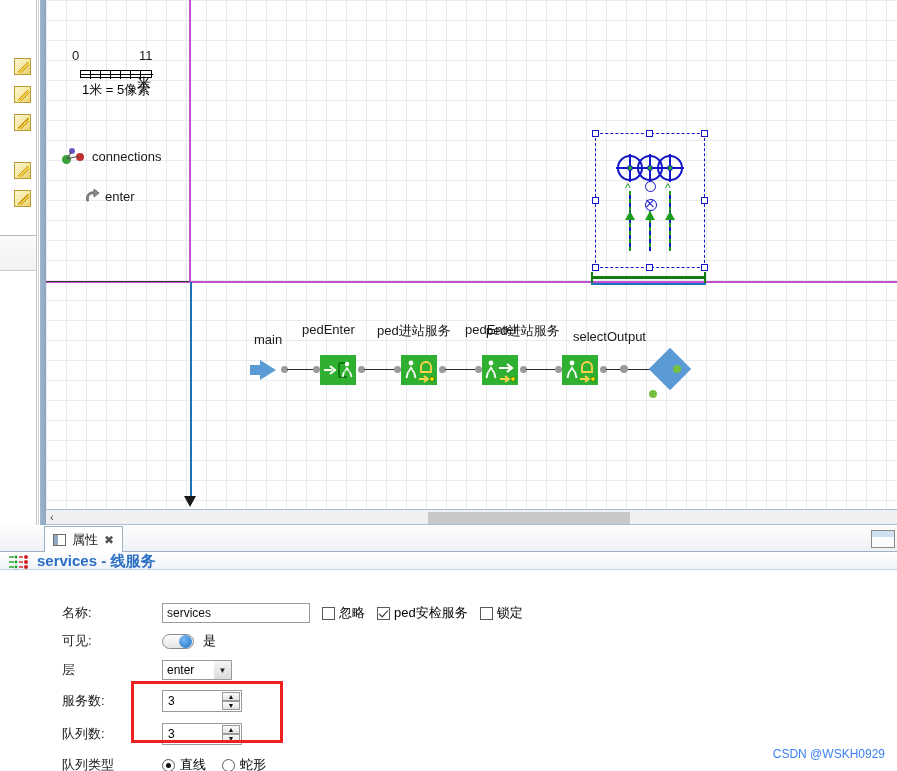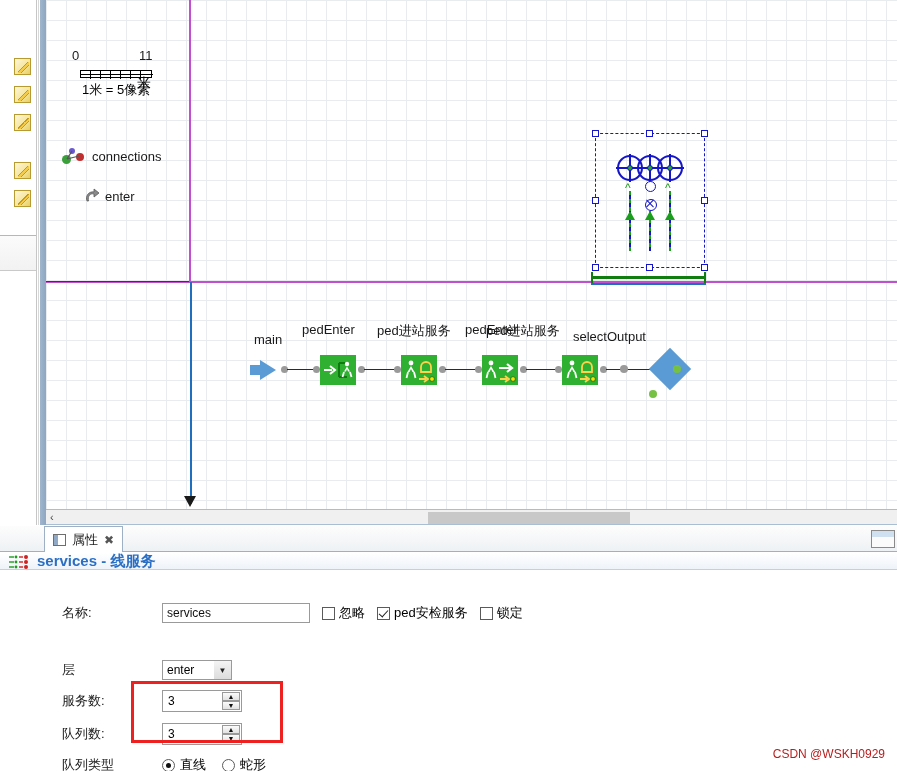--- a/index.html
+++ b/index.html
@@ -150,21 +150,21 @@
     display:flex;align-items:center;font-size:12px;padding-left:5px;position:relative;}
   .spin .btns{position:absolute;right:1px;top:1px;width:18px;height:18px;display:flex;flex-direction:column;}
   .spin .btns span{flex:1;border:1px solid #9a9a9a;background:linear-gradient(180deg,#fbfbfb,#e2e2e2);
     display:flex;align-items:center;justify-content:center;font-size:7px;color:#111;box-sizing:border-box;}
   .radio{display:flex;align-items:center;gap:5px;font-size:13px;}
   .rdot{width:13px;height:13px;border-radius:50%;border:1px solid #5a5a5a;background:#fff;
     box-sizing:border-box;position:relative;}
   .rdot.on:after{content:"";position:absolute;left:3px;top:3px;width:5px;height:5px;border-radius:50%;background:#111;}
   #red-box{position:absolute;left:131px;top:681px;width:152px;height:62px;
     border:3px solid #ef2020;box-sizing:border-box;pointer-events:none;z-index:6;}
-  #watermark{position:absolute;right:12px;bottom:10px;font-size:12px;color:#b91c1c;}
+  #watermark{position:absolute;right:12px;bottom:10px;font-size:12px;color:#3b82f6;}
 </style>
 </head>
 <body>
 
 <div id="left-gutter">
   <div class="pencil-icon" style="top:58px"></div>
   <div class="pencil-icon" style="top:86px"></div>
   <div class="pencil-icon" style="top:114px"></div>
   <div class="pencil-icon" style="top:162px"></div>
   <div class="pencil-icon" style="top:190px"></div>
@@ -382,20 +382,27 @@
       <span class="cbx">
         <span class="cbox on"></span>
         <span>ped安检服务</span>
       </span>
       <span class="cbx">
         <span class="cbox"></span>
         <span>锁定</span>
       </span>
     </div>
 
+    <div class="frow" style="top:46px">
+      <span class="flabel">可见:</span>
+      <span class="toggle">
+          <span class="knob"></span>
+        </span>
+      <span style="margin-left:9px;font-size:13px">是</span>
+    </div>
 
     <div class="frow" style="top:74px">
       <span class="flabel">层</span>
       <span class="sel">
         <span>enter</span>
         <span class="arrow">▼</span>
       </span>
     </div>
 
     <div class="frow" style="top:104px">

